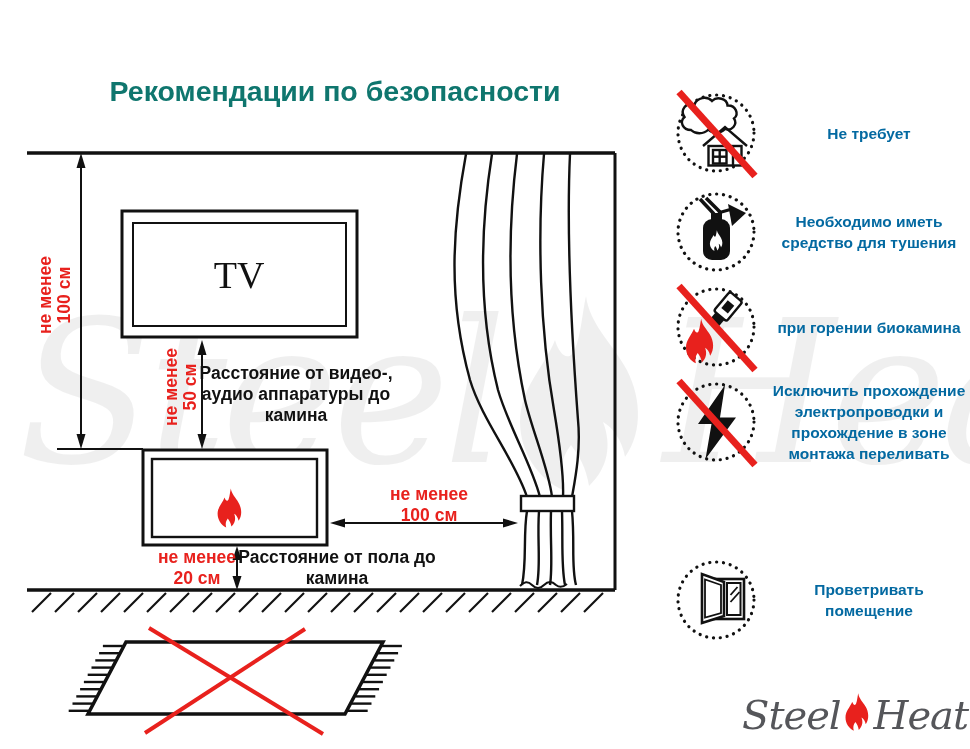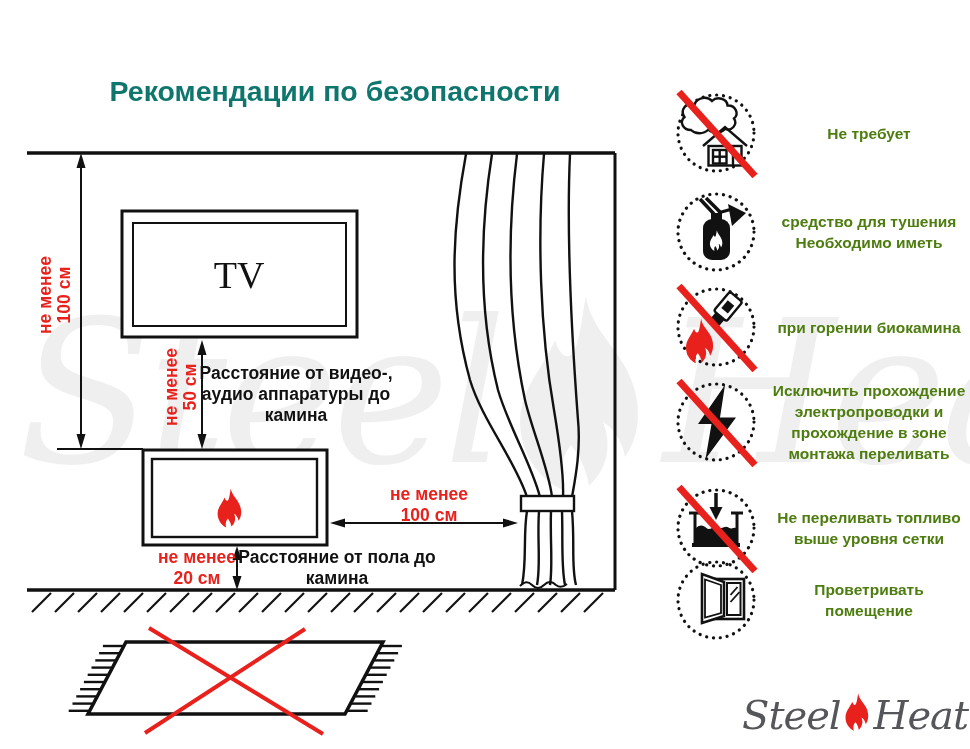--- a/index.html
+++ b/index.html
@@ -22,21 +22,21 @@
   svg.diagram{position:absolute;left:0;top:0;}
   .dim{font:700 17.5px "Liberation Sans",sans-serif;fill:#e8211d;}
   .lbl{font:700 17.5px "Liberation Sans",sans-serif;fill:#111;}
   .tvtxt{font:400 38px "Liberation Serif",serif;fill:#111;}
 
   
   .rule{position:absolute;left:670px;width:298px;height:92px;
         display:flex;align-items:center;}
   .rule .ic{flex:0 0 92px;}
   .rule .tx{flex:1;margin-left:8px;text-align:center;
-            font-weight:700;font-size:15.5px;line-height:21px;color:#4d7c0f;}
+            font-weight:700;font-size:15.5px;line-height:21px;color:#0369a1;}
 
   
   .logo{position:absolute;left:742px;top:686px;width:226px;height:58px;
         display:flex;align-items:center;justify-content:center;}
   .logo span{font:italic 400 40px "DejaVu Serif",serif;color:#55565a;letter-spacing:-1px;}
   .logo svg{margin:0 2px 6px 2px;}
 </style>
 </head>
 <body>
 
@@ -220,22 +220,22 @@
         <line x1="48" y1="27" x2="62" y2="23" stroke="#111" stroke-width="3"></line>
         <polygon points="58,18 76,27 62,40" fill="#111"></polygon>
         <rect x="41" y="27" width="11" height="8" fill="#111"></rect>
         <rect x="33" y="33" width="27" height="41" rx="9" fill="#111"></rect>
         <g transform="translate(38.5,44) scale(0.53)">
           <path d="M15.8 0.6 C16.6 6.2 20.6 9.6 23.4 14.4 C26.8 20 27.4 27.6 23.6 32.8 C23 29.4 21.2 27 19.2 25.8 C21 30.4 20.2 35 16.4 38.6 C15.8 34.8 14.4 32.6 12.8 30.4 C10.8 33 10.2 36.2 11.2 39.4 C6.2 37.2 2.6 31.8 2.6 25.8 C2.6 19 7.4 15 9.6 9.4 C10.6 12.8 12.6 13.8 13.6 11.2 C14.8 8.2 15 4.2 15.8 0.6 Z" fill="#fff"></path>
         </g>
       </g>
     </svg>
     <div class="tx">
+      <div>Необходимо иметь</div>
       <div>средство для тушения</div>
-      <div>Необходимо иметь</div>
     </div>
   </div>
 
   <div class="rule" style="top:281px">
     <svg class="ic" width="92" height="92" viewBox="0 0 92 92">
       <circle cx="46" cy="46" r="38" fill="none" stroke="#111" stroke-width="3.2" stroke-dasharray="0.1 6.8" stroke-linecap="round"></circle>
       <g transform="translate(13,37) scale(1.15)">
         <path d="M15.8 0.6 C16.6 6.2 20.6 9.6 23.4 14.4 C26.8 20 27.4 27.6 23.6 32.8 C23 29.4 21.2 27 19.2 25.8 C21 30.4 20.2 35 16.4 38.6 C15.8 34.8 14.4 32.6 12.8 30.4 C10.8 33 10.2 36.2 11.2 39.4 C6.2 37.2 2.6 31.8 2.6 25.8 C2.6 19 7.4 15 9.6 9.4 C10.6 12.8 12.6 13.8 13.6 11.2 C14.8 8.2 15 4.2 15.8 0.6 Z" fill="#e8211d"></path>
       </g>
       <g transform="rotate(-140 58 26)">
@@ -257,40 +257,20 @@
       <line x1="9" y1="5" x2="85" y2="89" stroke="#e8211d" stroke-width="7"></line>
     </svg>
     <div class="tx">
       <div>Исключить прохождение</div>
       <div>электропроводки и</div>
       <div>прохождение в зоне</div>
       <div>монтажа переливать</div>
     </div>
   </div>
 
-  <div class="rule" style="top:482px">
-    <svg class="ic" width="92" height="92" viewBox="0 0 92 92">
-      <circle cx="46" cy="46" r="38" fill="none" stroke="#111" stroke-width="3.2" stroke-dasharray="0.1 6.8" stroke-linecap="round"></circle>
-      <g>
-        <line x1="46" y1="11" x2="46" y2="27" stroke="#111" stroke-width="3.5"></line>
-        <polygon points="39.5,25 52.5,25 46,38" fill="#111"></polygon>
-        <line x1="25" y1="31" x2="25" y2="63" stroke="#111" stroke-width="3"></line>
-        <line x1="19" y1="31" x2="31" y2="31" stroke="#111" stroke-width="3"></line>
-        <line x1="67" y1="31" x2="67" y2="63" stroke="#111" stroke-width="3"></line>
-        <line x1="61" y1="31" x2="73" y2="31" stroke="#111" stroke-width="3"></line>
-        <path d="M25 47 C29 42.5 33 42.5 36.5 46 C40 49.5 44 42.5 47.5 45.5 C51 48.5 55 43 58.5 45.5 C62 48 65 44.5 67 46.5 L67 63 L25 63 Z" fill="#111"></path>
-        <line x1="22" y1="63" x2="70" y2="63" stroke="#111" stroke-width="4"></line>
-      </g>
-      <line x1="9" y1="5" x2="85" y2="89" stroke="#e8211d" stroke-width="7"></line>
-    </svg>
-    <div class="tx">
-      <div>Не переливать топливо</div>
-      <div>выше уровня сетки</div>
-    </div>
-  </div>
 
   <div class="rule" style="top:554px">
     <svg class="ic" width="92" height="92" viewBox="0 0 92 92">
       <circle cx="46" cy="46" r="38" fill="none" stroke="#111" stroke-width="3.2" stroke-dasharray="0.1 6.8" stroke-linecap="round"></circle>
       <g fill="#fff" stroke="#111">
         <rect x="40" y="25" width="34" height="40" stroke-width="2.6"></rect>
         <rect x="57" y="29" width="13.5" height="32" stroke-width="2"></rect>
         <line x1="60.5" y1="41" x2="67.5" y2="33" stroke-width="1.8"></line>
         <line x1="60.5" y1="48" x2="69.5" y2="38" stroke-width="1.8"></line>
         <polygon points="54,28 32,20 32,69 54,62" stroke-width="2.6"></polygon>

